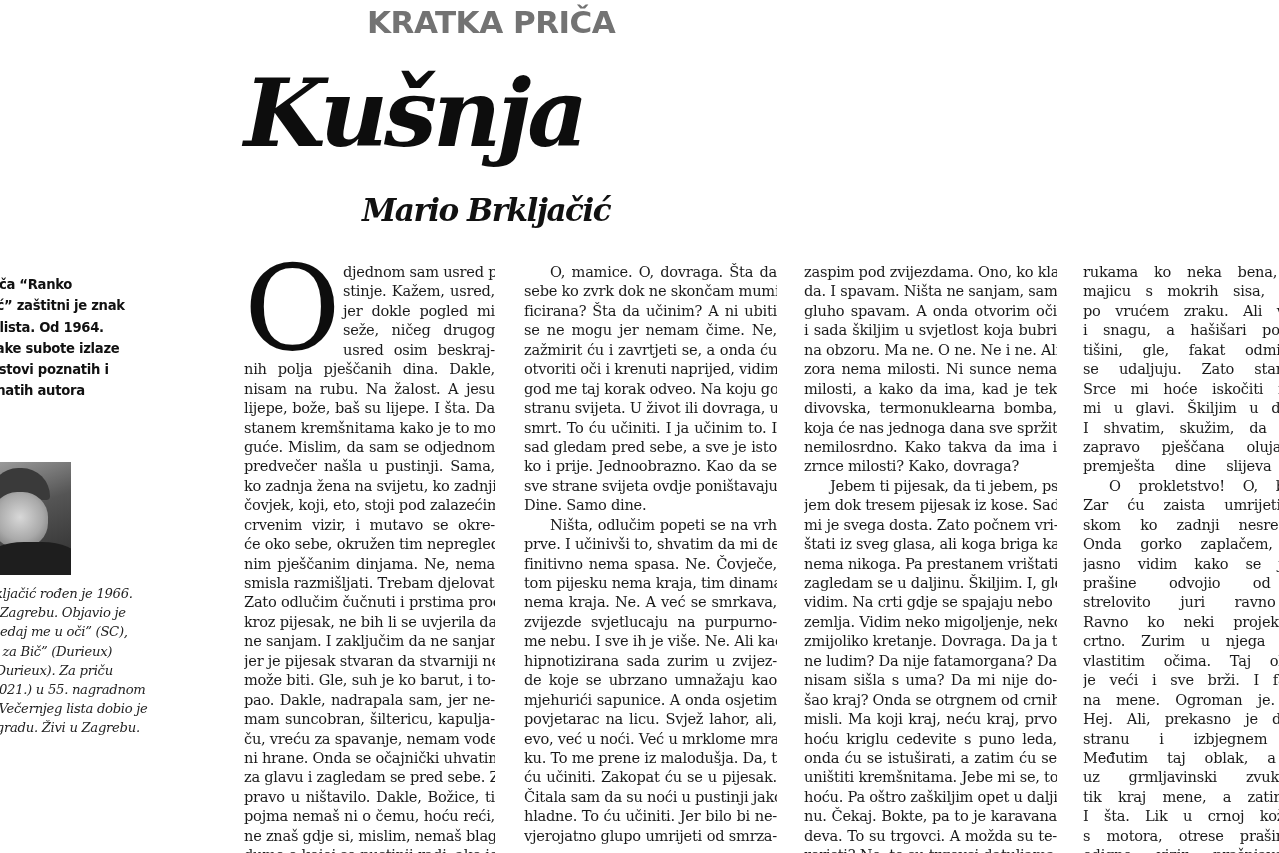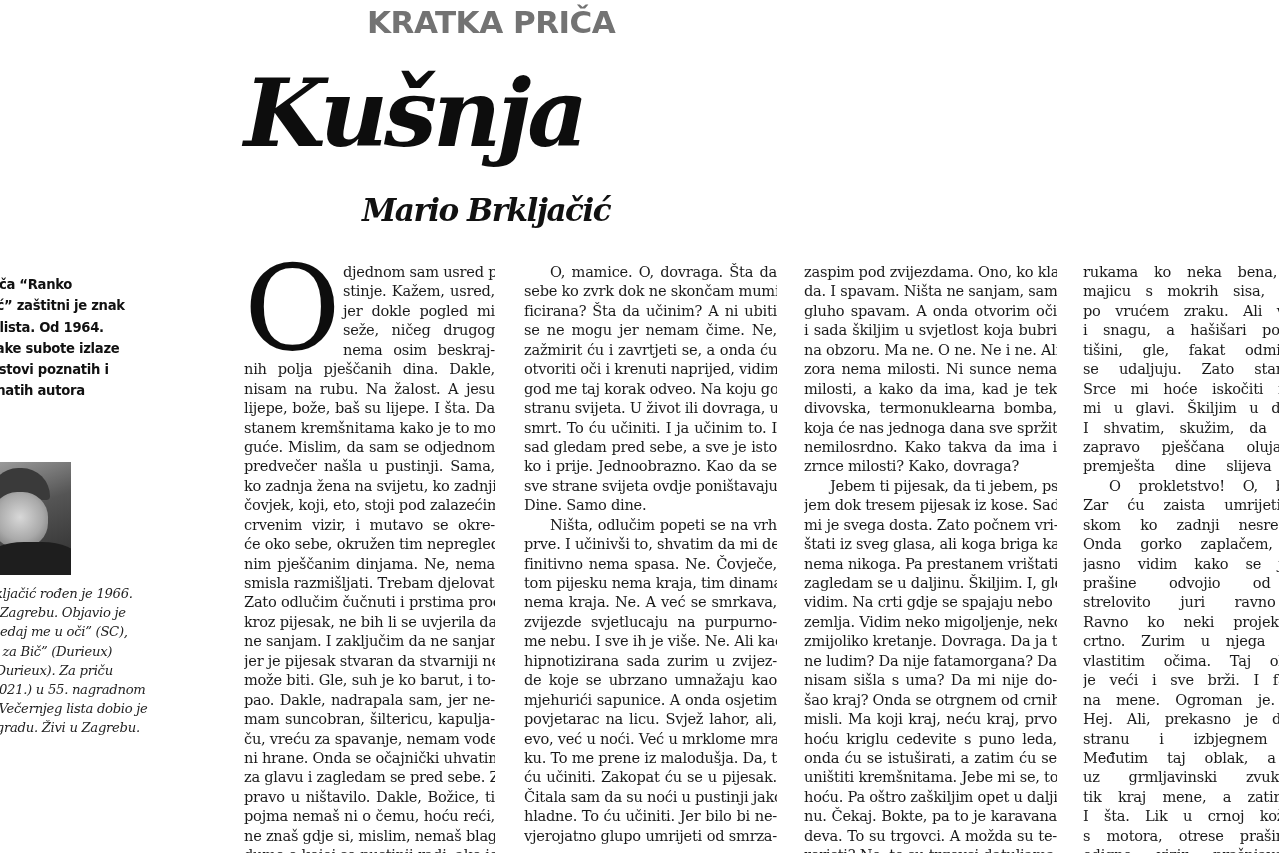--- a/index.html
+++ b/index.html
@@ -91,21 +91,21 @@
     <div>u nagradu. Živi u Zagrebu.</div>
   </div>
 
 <div class="dropcap">O</div>
 
 <div class="col col1">
     <div class="ln dc">djednom sam usred pu-</div>
     <div class="ln dc">stinje. Kažem, usred,</div>
     <div class="ln dc">jer dokle pogled mi</div>
     <div class="ln dc">seže, ničeg drugog</div>
-    <div class="ln dc">nema osim beskraj-</div>
+    <div class="ln dc">usred osim beskraj-</div>
     <div class="ln">nih polja pješčanih dina. Dakle,</div>
     <div class="ln">nisam na rubu. Na žalost. A jesu</div>
     <div class="ln">lijepe, bože, baš su lijepe. I šta. Da</div>
     <div class="ln">stanem kremšnitama kako je to mo-</div>
     <div class="ln">guće. Mislim, da sam se odjednom</div>
     <div class="ln">predvečer našla u pustinji. Sama,</div>
     <div class="ln">ko zadnja žena na svijetu, ko zadnji</div>
     <div class="ln">čovjek, koji, eto, stoji pod zalazećim,</div>
     <div class="ln">crvenim vizir, i mutavo se okre-</div>
     <div class="ln">će oko sebe, okružen tim nepregled-</div>

